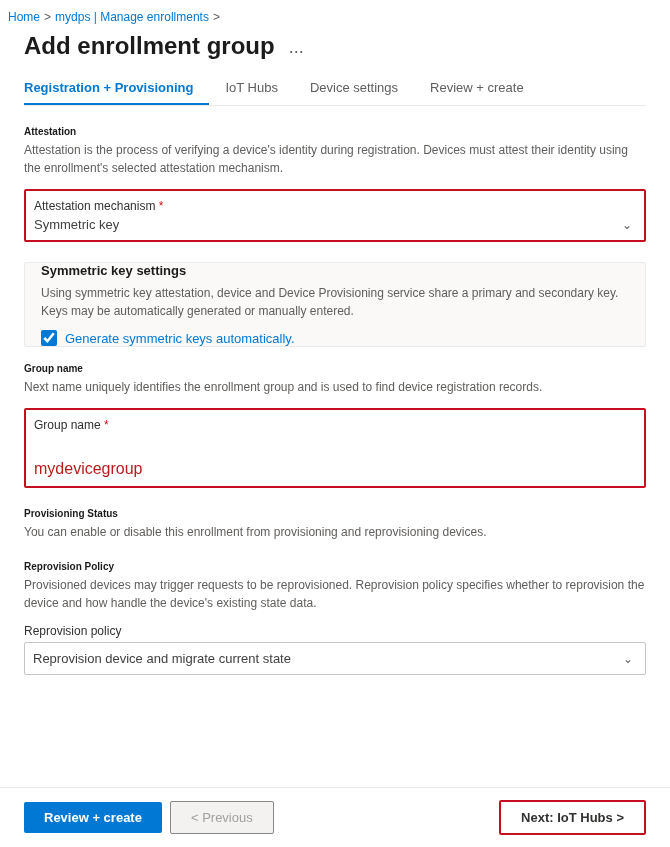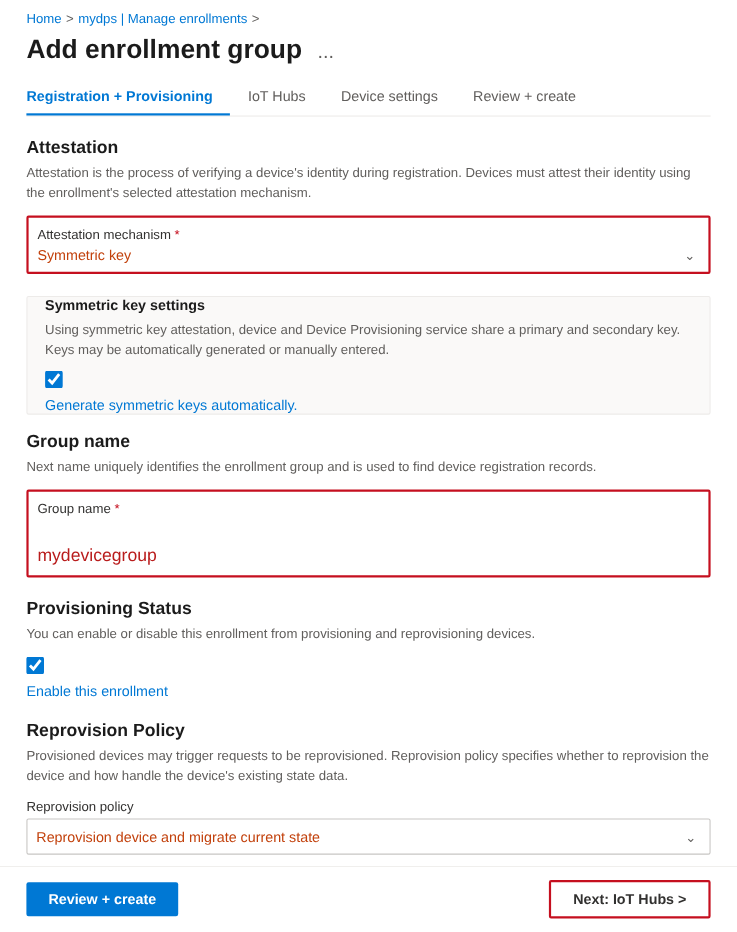--- a/index.html
+++ b/index.html
@@ -8,21 +8,21 @@
       font-size: 13px;
       color: #333;
       background: #fff;
       width: 670px;
       min-height: 847px;
     }
 
     .breadcrumb {
       font-size: 12px;
       color: #0078d4;
-      padding: 10px 24px 4px 24px;
+      padding: 10px 24px 4px 8px;
       display: flex;
       align-items: center;
       gap: 4px;
     }
     .breadcrumb span { color: #605e5c; }
     .breadcrumb a { color: #0078d4; text-decoration: none; }
 
     .page-header {
       padding: 4px 24px 0 24px;
     }
@@ -73,21 +73,21 @@
 
     .content {
       padding: 20px 24px;
     }
 
     .section {
       margin-bottom: 20px;
     }
 
     .section-title {
-      font-size: 16px;
+      font-size: 10px;
       font-weight: 700;
       color: #1b1b1b;
       margin-bottom: 4px;
     }
 
     .section-desc {
       font-size: 12px;
       color: #605e5c;
       line-height: 1.5;
       margin-bottom: 12px;
@@ -114,21 +114,21 @@
 
     .select-wrapper {
       position: relative;
       width: 100%;
     }
     .select-wrapper select {
       width: 100%;
       border: none;
       background: transparent;
       font-size: 13px;
-      color: #c2410c;
+      color: #404040;
       appearance: none;
       -webkit-appearance: none;
       outline: none;
       cursor: pointer;
       padding-right: 20px;
     }
     .select-arrow {
       position: absolute;
       right: 4px;
       top: 50%;
@@ -153,24 +153,23 @@
     }
     .sub-section-desc {
       font-size: 12px;
       color: #605e5c;
       line-height: 1.5;
       margin-bottom: 10px;
     }
 
     .checkbox-row {
       display: flex;
-      align-items: flex-start;
+      align-items: flex-end;
       gap: 8px;
       margin-top: 8px;
-      flex-direction: column;
     }
     .checkbox-wrapper {
       position: relative;
       width: 16px;
       height: 16px;
     }
     .checkbox-wrapper input[type="checkbox"] {
       width: 16px;
       height: 16px;
       margin: 0;
@@ -312,26 +311,20 @@
       <div class="field-label">
         <span>Group name</span><span class="required"> *</span>
       </div>
       <input type="text" class="text-input" value="mydevicegroup" style="">
     </div>
   </div>
 
   <div class="section">
     <div class="section-title">Provisioning Status</div>
     <div class="section-desc">You can enable or disable this enrollment from provisioning and reprovisioning devices.</div>
-    <div class="checkbox-row">
-      <div class="checkbox-wrapper">
-        <input type="checkbox" checked="" style="">
-      </div>
-      <label class="checkbox-label">Enable this enrollment</label>
-    </div>
   </div>
 
   <div class="section">
     <div class="section-title">Reprovision Policy</div>
     <div class="section-desc">Provisioned devices may trigger requests to be reprovisioned. Reprovision policy specifies whether to reprovision the device and how handle the device's existing state data.</div>
 
     <div style="margin-top:8px;">
       <div class="field-label">
         <span>Reprovision policy</span>
       </div>
@@ -345,15 +338,16 @@
           <span class="select-arrow">⌄</span>
         </div>
       </div>
     </div>
   </div>
 
 </div>
 
 <div class="footer">
   <button class="btn-primary">Review + create</button>
+  <button class="btn-secondary" disabled="">&lt; Previous</button>
   <div class="spacer"></div>
   <button class="btn-outlined">Next: IoT Hubs &gt;</button>
 </div>
 
 </body></html>

